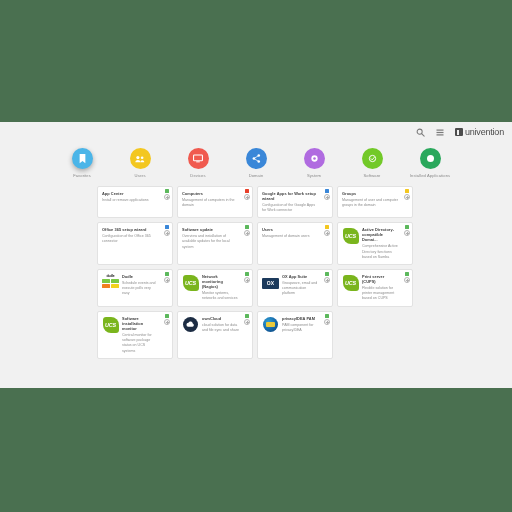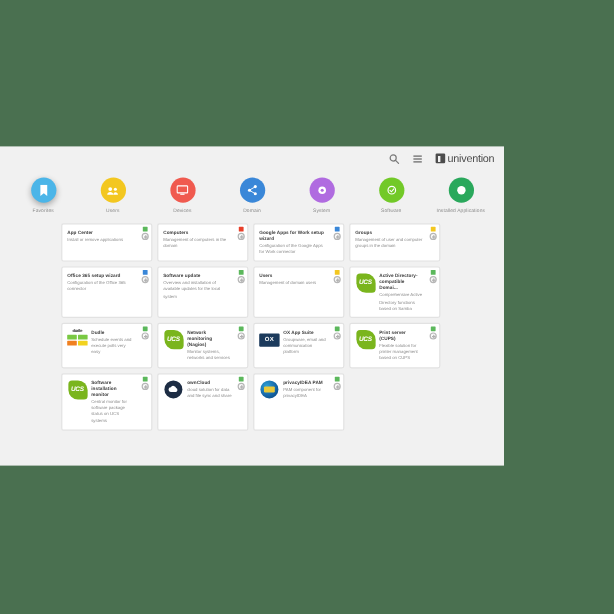--- a/index.html
+++ b/index.html
@@ -5,21 +5,21 @@
   * { box-sizing: border-box; margin: 0; padding: 0; }
   html, body {
     width: 512px; height: 512px;
     overflow: hidden;
     background: #4a7050;
     font-family: "Liberation Sans", sans-serif;
   }
   #viewport {
     position: absolute;
     left: 0; top: 122px;
-    width: 420px; height: 266px;
+    width: 512px; height: 266px;
     background: #f1f1f1;
     overflow: hidden;
   }
 
   
   .header {
     height: 20px;
     display: flex;
     align-items: center;
     justify-content: flex-end;

